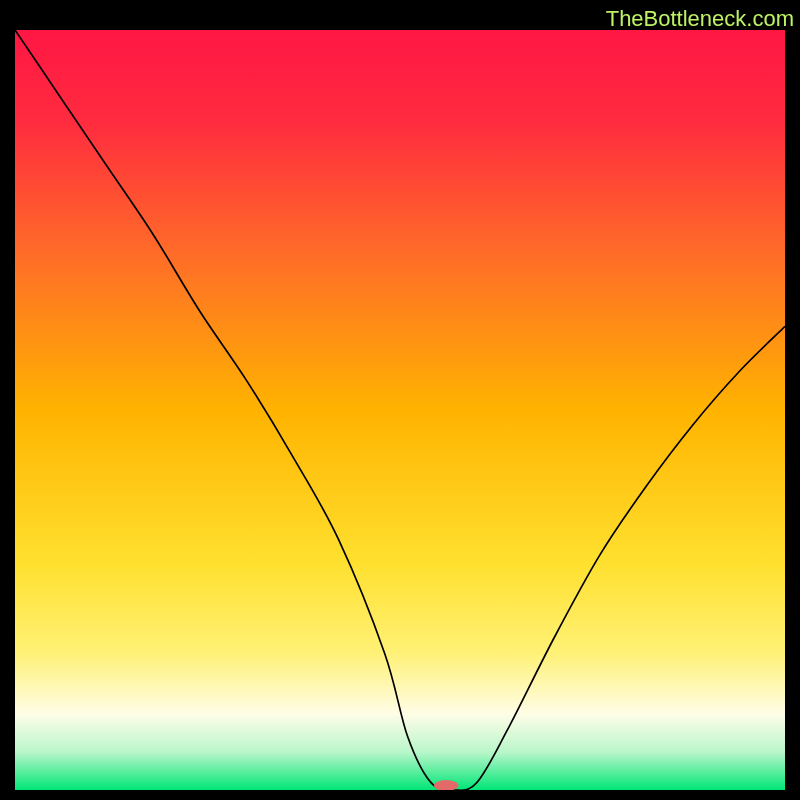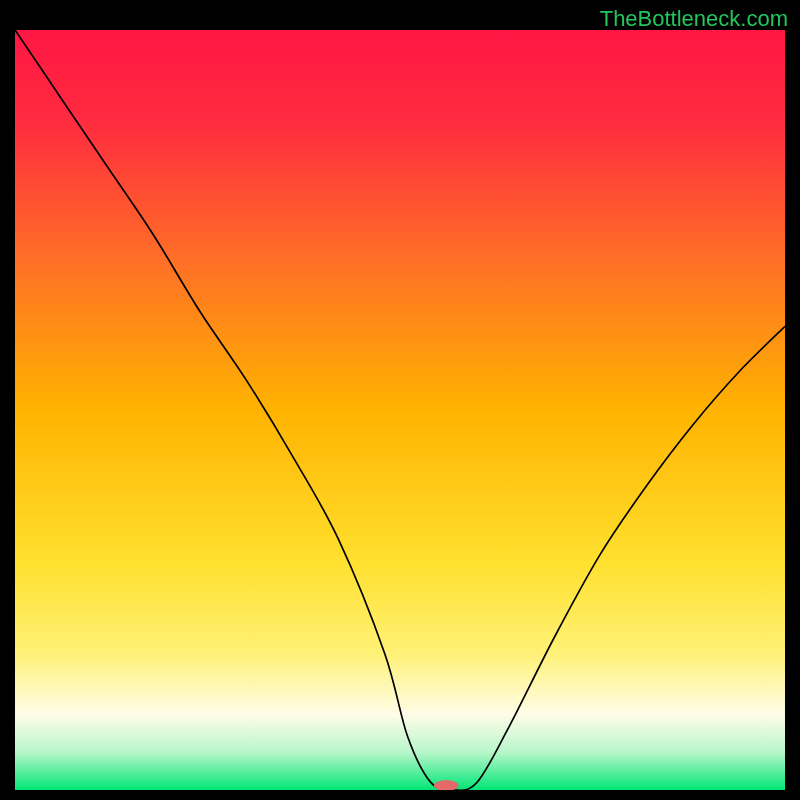--- a/index.html
+++ b/index.html
@@ -13,22 +13,22 @@
   }
   .outer {
     width: 800px;
     height: 800px;
     background: #000;
     position: relative;
   }
   .watermark {
     position: absolute;
     top: 6px;
-    right: 12px;
-    color: #22c55e;
+    right: 6px;
+    color: #bef264;
     font-size: 22px;
     font-weight: 500;
     z-index: 5;
   }
   .plot {
     position: absolute;
     left: 15px;
     top: 30px;
     width: 770px;
     height: 760px;

